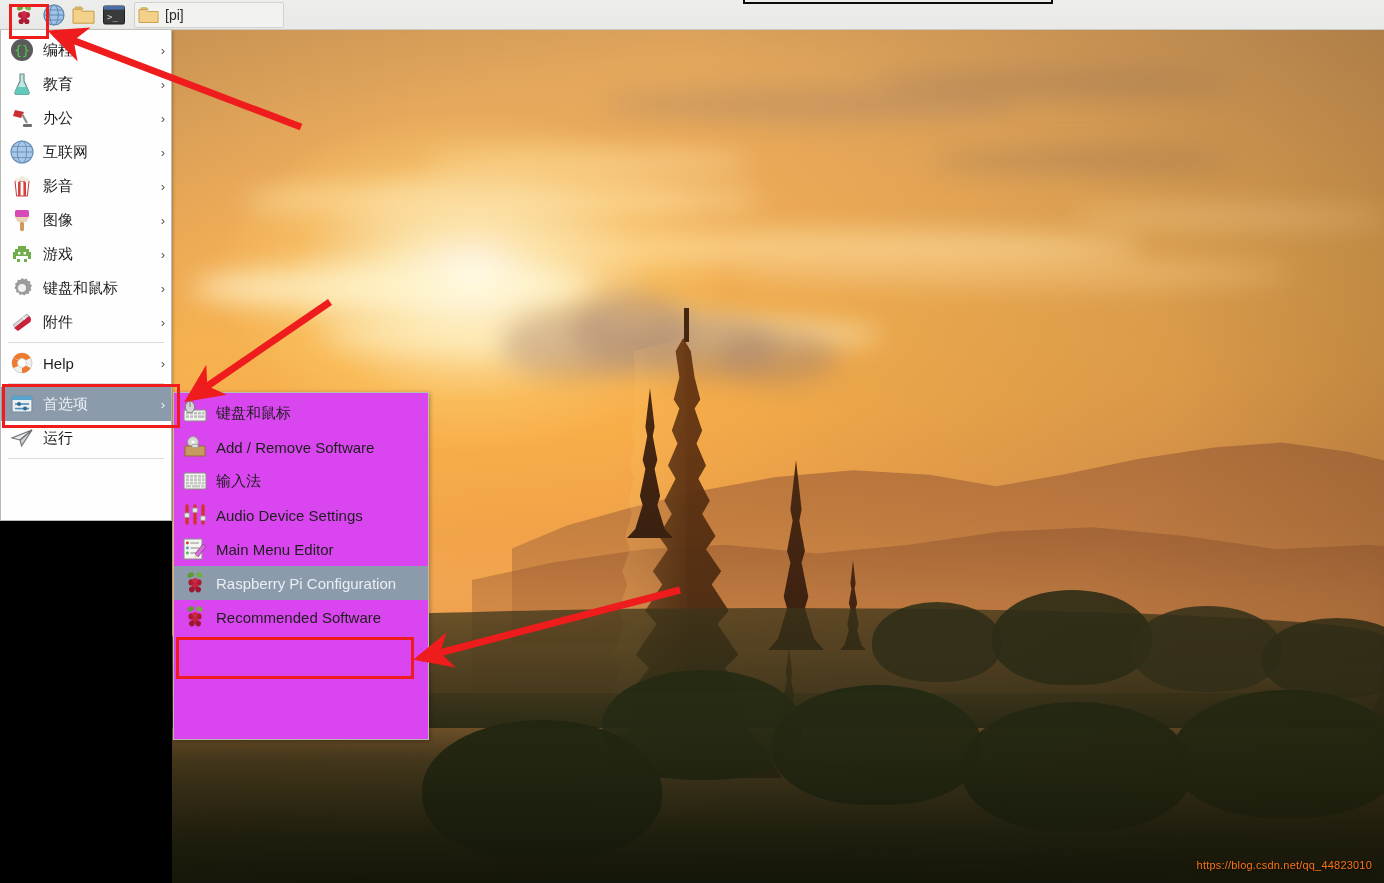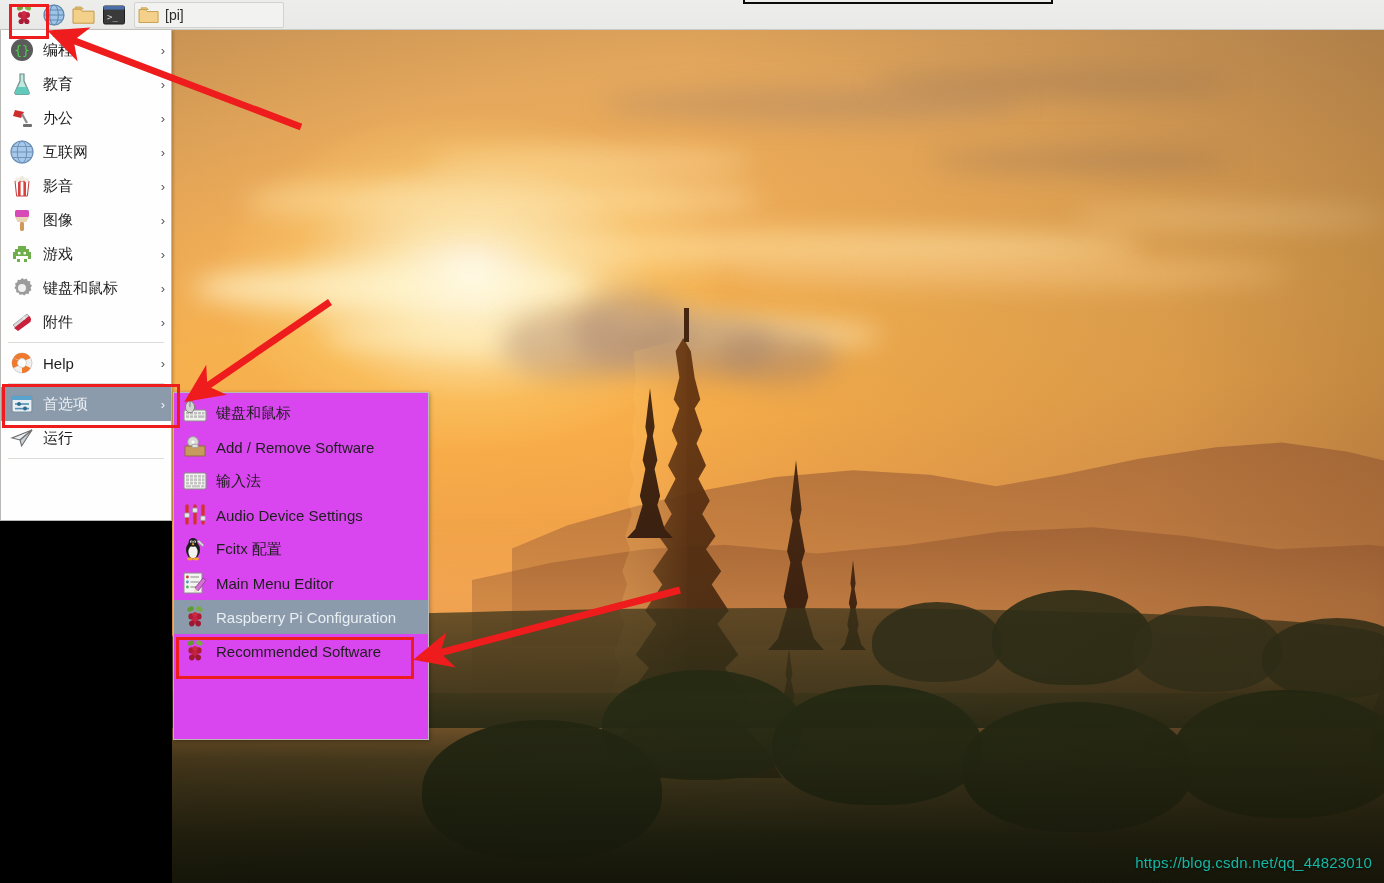--- a/index.html
+++ b/index.html
@@ -133,21 +133,21 @@
   .mi .arrow { font-size:13px; color:#555; margin-left:6px; }
   .mi.sel .arrow { color:#eef2f6; }
   .sep { height:1px; background:#dcdcda; margin:3px 7px; }
   #submenu .mi { height:34px; font-size:15px; }
 
   
   .annot-box { position:absolute; border:3px solid #ee1c1c; z-index:80; pointer-events:none; }
   .annot-arrow { position:absolute; z-index:85; pointer-events:none; }
   .watermark {
     position:absolute; right:12px; bottom:12px;
-    font-size:15px; color:#14b8a6; letter-spacing:0.2px; z-index:70;
+    font-size:11px; color:#f97316; letter-spacing:0.2px; z-index:70;
     text-shadow:0 1px 2px rgba(0,0,0,0.6);
   }
 </style>
 </head>
 <body>
 
 <div id="screen">
 
   <div id="wallpaper">
     <div class="wp-layer sky"></div>
@@ -496,38 +496,20 @@
             <g fill="#eaeaea" stroke="#9a9a98" stroke-width="0.9">
               <rect x="2.6" y="11" width="4.8" height="4.4" rx="1"></rect>
               <rect x="10.6" y="6" width="4.8" height="4.4" rx="1"></rect>
               <rect x="18.6" y="14" width="4.8" height="4.4" rx="1"></rect>
             </g>
           </svg>
       </span>
       <span class="lb">Audio Device Settings</span>
     </div>
 
-    <div class="mi">
-      <span class="ic">
-        <svg width="26" height="26" viewBox="0 0 26 26">
-            <ellipse cx="11" cy="14" rx="7" ry="9" fill="#1d1d1d"></ellipse>
-            <ellipse cx="11" cy="16" rx="4.6" ry="6.4" fill="#f2f2ee"></ellipse>
-            <circle cx="11" cy="6.4" r="4.4" fill="#1d1d1d"></circle>
-            <circle cx="9.4" cy="5.8" r="1.3" fill="#fff"></circle>
-            <circle cx="12.6" cy="5.8" r="1.3" fill="#fff"></circle>
-            <circle cx="9.6" cy="6" r="0.7" fill="#111"></circle>
-            <circle cx="12.4" cy="6" r="0.7" fill="#111"></circle>
-            <path d="M9.6 8.2 l1.4-1.4 1.4 1.4 -1.4 1.2z" fill="#f0a82a"></path>
-            <ellipse cx="8" cy="23" rx="3" ry="1.4" fill="#f0a82a"></ellipse>
-            <ellipse cx="14" cy="23" rx="3" ry="1.4" fill="#f0a82a"></ellipse>
-            <path d="M17 4 l5 5 -1.6 1.6 -5-5z" fill="#d8d8d6" stroke="#9a9a98" stroke-width="0.7"></path>
-          </svg>
-      </span>
-      <span class="lb">Fcitx 配置</span>
-    </div>
 
     <div class="mi">
       <span class="ic">
         <svg width="26" height="26" viewBox="0 0 26 26">
             <rect x="2" y="3" width="18" height="20" fill="#f4f4f2" stroke="#8d8d8b" stroke-width="1"></rect>
             <circle cx="5.4" cy="7" r="1.4" fill="#d1342f"></circle>
             <circle cx="5.4" cy="12" r="1.4" fill="#4f8fd0"></circle>
             <circle cx="5.4" cy="17" r="1.4" fill="#49b84f"></circle>
             <g stroke="#9a9a98" stroke-width="1.2">
               <line x1="8.4" y1="7" x2="17" y2="7"></line>

